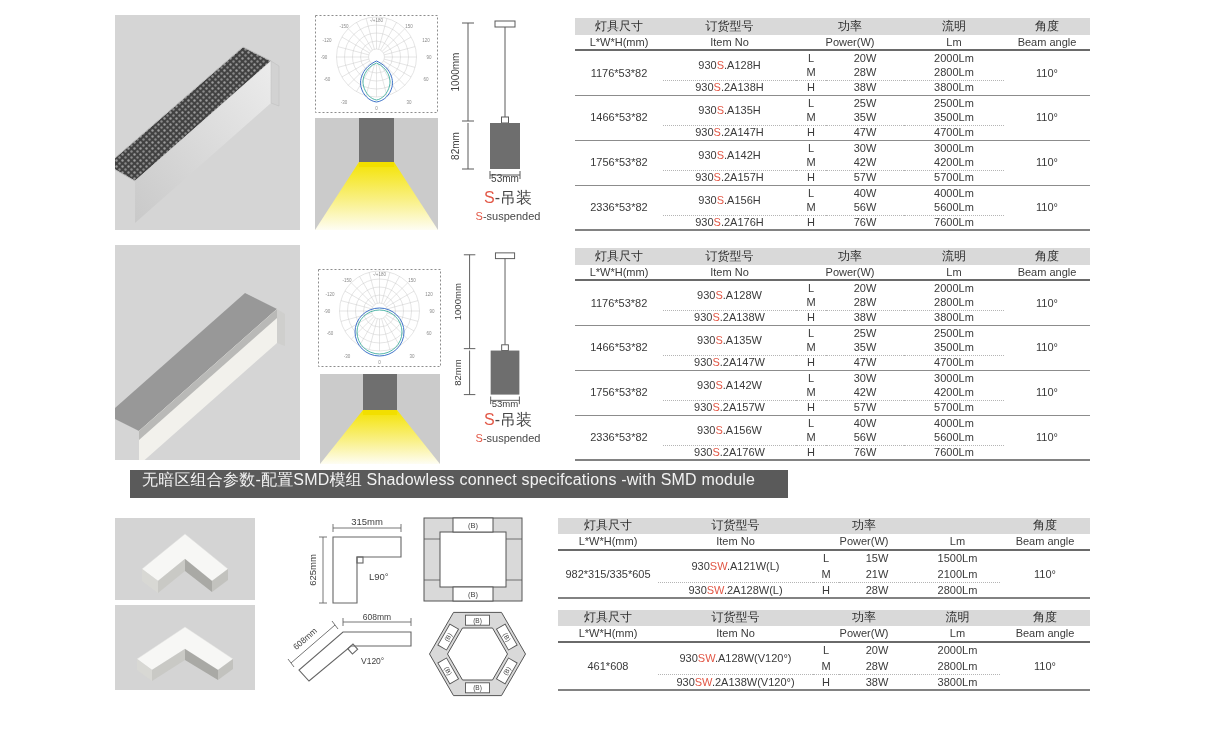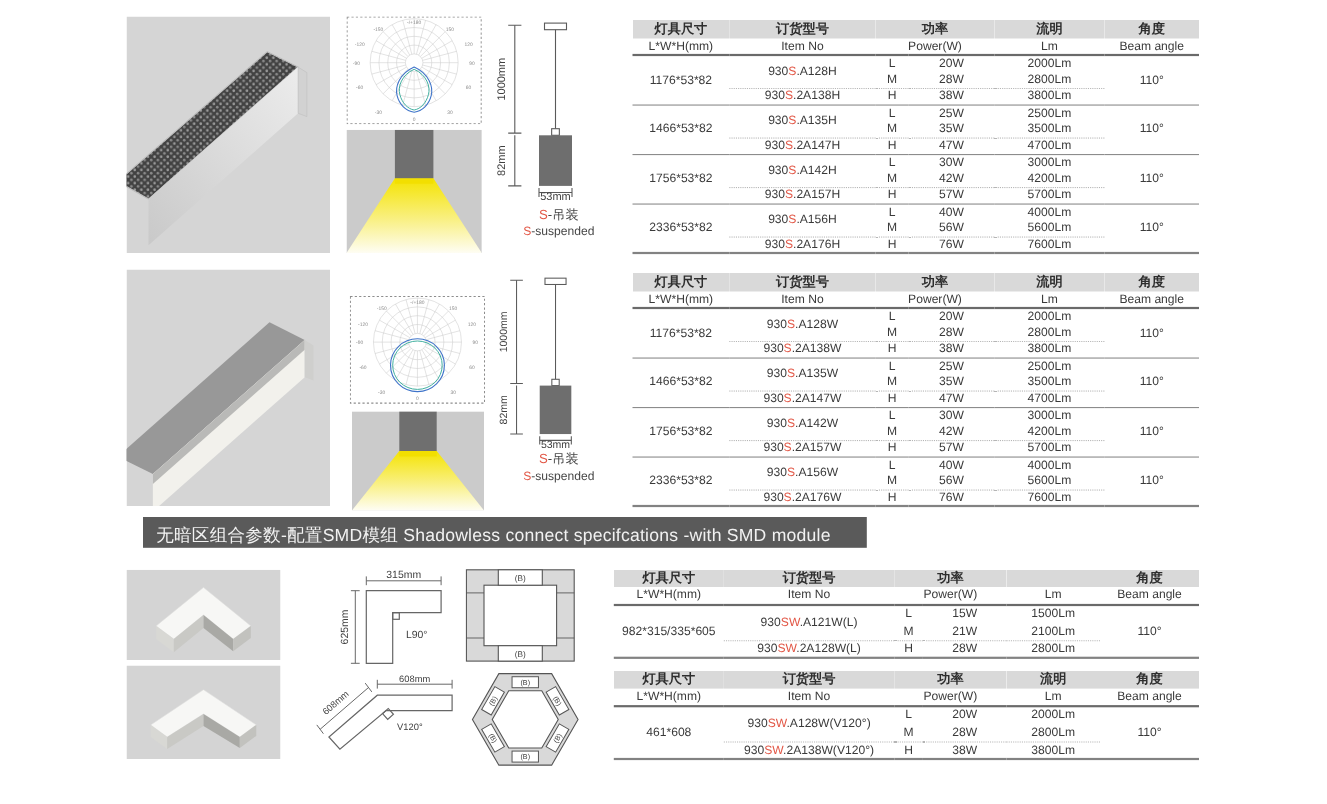--- a/index.html
+++ b/index.html
@@ -3,32 +3,32 @@
 <meta charset="utf-8">
 <style>
 *{margin:0;padding:0;box-sizing:border-box}
 html,body{width:1206px;height:731px;background:#fff;font-family:"Liberation Sans",sans-serif;color:#3c3c3c;overflow:hidden}
 body{position:relative}
 .abs{position:absolute}
 svg{display:block}
 
 table.spec{border-collapse:collapse;width:100%;table-layout:fixed;font-size:11px;color:#3a3a3a;border-bottom:2px solid #828282}
 table.spec th,table.spec td{padding:0 2px;height:15px;line-height:1.1;font-weight:normal;text-align:center;vertical-align:middle;overflow:hidden;white-space:nowrap}
-tr.h-cn th{background:#d9d9d9;font-weight:bold;font-size:12px;color:#2e2e2e;height:17px}
+tr.h-cn th{background:#d9d9d9;font-weight:normal;font-size:12px;color:#2e2e2e;height:17px}
 tr.h-en th{font-size:11px;height:15px;border-bottom:2px solid #6a6a6a}
 th.al,td.c-item{text-align:left;padding-left:7px}
 .red{color:#e25746}
 tr.r-first td{border-top:1px solid #8c8c8c}
 tr.r-mid td,td.c-item1{border-bottom:1px dotted #b5b5b5}
 table.spec-lg th,table.spec-lg td{height:16px}
 
-.banner{background:#5a5a5a;color:#f2f2f2;font-size:16px;display:flex;align-items:flex-end;padding-left:12px;letter-spacing:.2px;white-space:nowrap}
+.banner{background:#5a5a5a;color:#f2f2f2;font-size:16px;display:flex;align-items:flex-start;padding-left:12px;letter-spacing:.2px;white-space:nowrap}
 
 .slabel{text-align:center;color:#474747;line-height:1.3}
-.slabel .l1{font-size:12px}
+.slabel .l1{font-size:16px}
 .slabel .l2{font-size:11px}
 </style>
 </head>
 <body>
 
 <div class="abs" style="left:115px;top:15px;width:185px;height:215px">
   <svg width="185" height="215" viewBox="0 0 185 215">
     <defs>
       <pattern id="honey" width="6" height="6" patternUnits="userSpaceOnUse">
         <rect width="6" height="6" fill="#424242"></rect>

